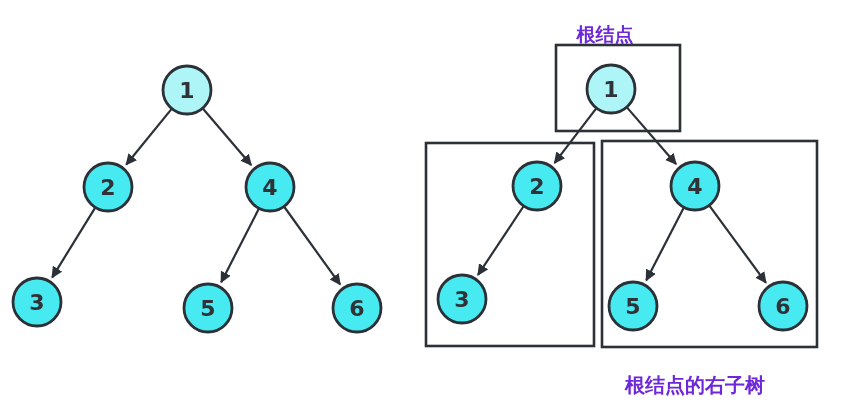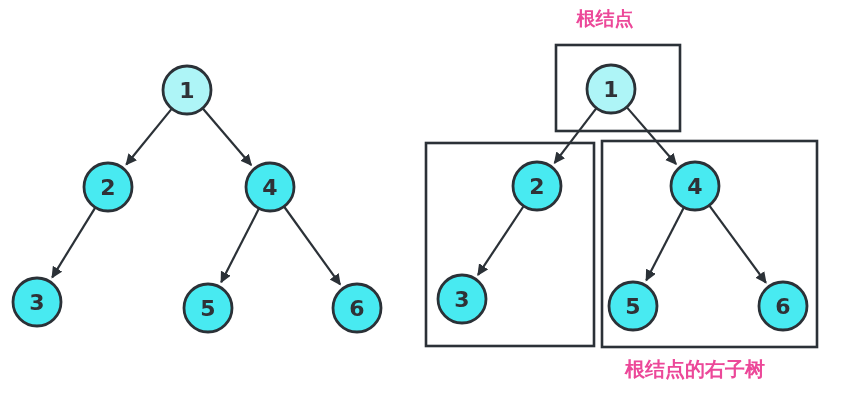--- a/index.html
+++ b/index.html
@@ -8,23 +8,24 @@
     width:855px;height:406px;
     background:#ffffff;
     overflow:hidden;
     font-family:"DejaVu Sans", "Liberation Sans", sans-serif;
   }
   .canvas svg{position:absolute;left:0;top:0;}
   .caption{
     position:absolute;
     transform:translateX(-50%);
     font-weight:bold;
-    color:#ec4899;
+    color:#6d28d9;
     white-space:nowrap;
     font-family:"DejaVu Sans", "Liberation Sans", sans-serif;
+    margin-top:16px;
   }
   .cap-plain{left:209px;top:373px;font-size:20px;}
   .cap-root{left:605px;top:6px;font-size:19px;}
   .cap-left{left:492px;top:356px;font-size:20px;}
   .cap-right{left:695px;top:356px;font-size:20px;}
 </style>
 </head>
 <body>
 
 <div class="canvas">

